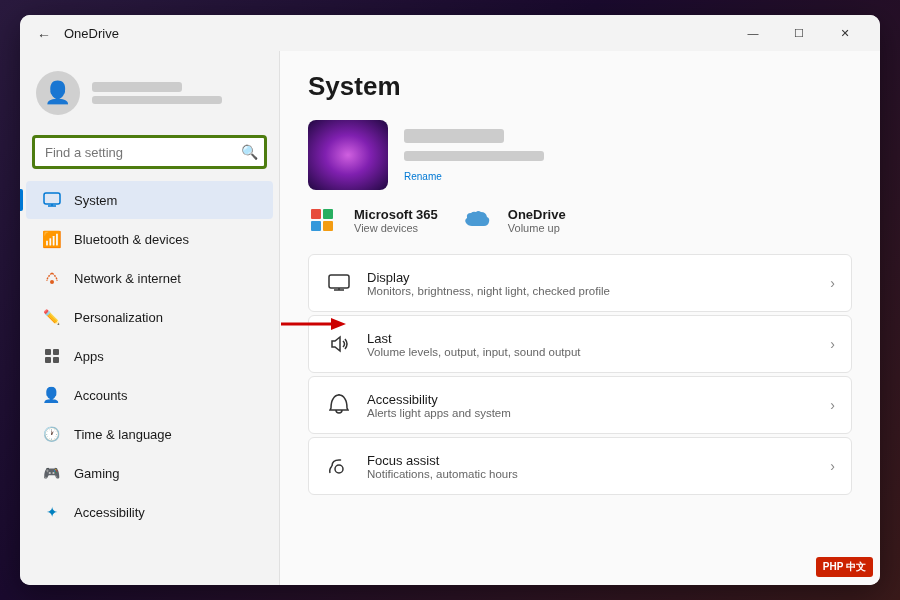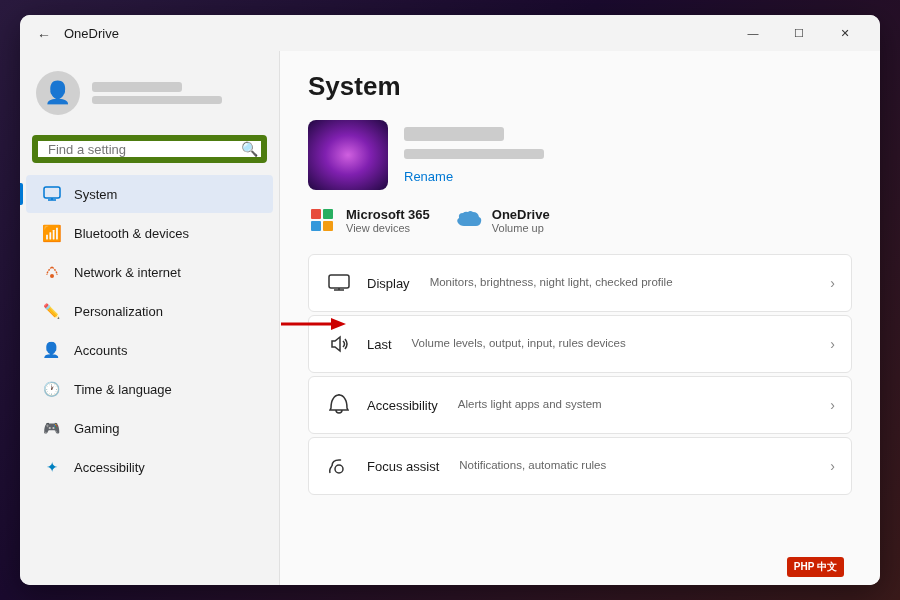--- a/index.html
+++ b/index.html
@@ -116,22 +116,22 @@
       border-radius: 3px;
       height: 8px;
       width: 130px;
     }
     .search-box {
       margin: 4px 12px 12px 12px;
       position: relative;
     }
     .search-input {
       width: 100%;
-      height: 28px;
-      border: 6px solid #4d7c0f;
+      height: 34px;
+      border: 3px solid #4d7c0f;
       border-radius: 4px;
       padding: 0 32px 0 10px;
       font-size: 13px;
       background: white;
       outline: none;
       color: #555;
     }
     .search-icon {
       position: absolute;
       right: 8px;
@@ -217,21 +217,21 @@
     }
     .profile-email-blur {
       background: #ccc;
       border-radius: 3px;
       height: 10px;
       width: 140px;
       margin-bottom: 6px;
     }
     .rename-link {
       color: #0078d4;
-      font-size: 13px;
+      font-size: 10px;
       cursor: pointer;
       font-weight: 400;
     }
     .services-row {
       display: flex;
       gap: 24px;
       margin-bottom: 20px;
     }
     .service-item {
       display: flex;
@@ -239,21 +239,21 @@
       gap: 10px;
     }
     .service-icon {
       width: 28px;
       height: 28px;
       display: flex;
       align-items: center;
       justify-content: center;
       flex-shrink: 0;
     }
-    .service-text { display: flex; flex-direction: column; }
+    .service-text { display: flex; flex-direction: column; margin-left: 8px; }
     .service-name { font-size: 13px; font-weight: 600; color: #1a1a1a; }
     .service-sub { font-size: 11px; color: #666; }
     
     .ms365-grid {
       display: grid;
       grid-template-columns: 1fr 1fr;
       gap: 2px;
       width: 22px;
       height: 22px;
     }
@@ -274,21 +274,21 @@
     .setting-row-icon {
       width: 28px;
       height: 28px;
       display: flex;
       align-items: center;
       justify-content: center;
       font-size: 18px;
       color: #444;
       flex-shrink: 0;
     }
-    .setting-row-text { display: flex; flex-direction: row; gap: 20px; }
+    .setting-row-text { display: flex; flex-direction: column; }
     .setting-row-title { font-size: 13px; font-weight: 500; color: #1a1a1a; }
     .setting-row-desc { font-size: 11.5px; color: #666; }
     .chevron { font-size: 14px; color: #888; }
     
     .php-badge {
       position: absolute;
       bottom: 8px;
       right: 12px;
       background: #cc0000;
       color: white;
@@ -359,20 +359,31 @@
                   <circle cx="9" cy="13" r="2" fill="#e06020"></circle>
                 </svg>
             </span>
             <span>Network &amp; internet</span>
           </div>
           <div class="nav-item">
             <span class="nav-icon" style="font-size:14px;">✏️</span>
             <span>Personalization</span>
           </div>
           <div class="nav-item">
+            <span class="nav-icon">
+              <svg width="18" height="18" viewBox="0 0 18 18">
+                  <rect x="2" y="2" width="6" height="6" rx="1" fill="#555"></rect>
+                  <rect x="10" y="2" width="6" height="6" rx="1" fill="#555"></rect>
+                  <rect x="2" y="10" width="6" height="6" rx="1" fill="#555"></rect>
+                  <rect x="10" y="10" width="6" height="6" rx="1" fill="#555"></rect>
+                </svg>
+            </span>
+            <span>Apps</span>
+          </div>
+          <div class="nav-item">
             <span class="nav-icon" style="font-size:15px; color:#0078d4;">👤</span>
             <span>Accounts</span>
           </div>
           <div class="nav-item">
             <span class="nav-icon" style="font-size:14px;">🕐</span>
             <span>Time &amp; language</span>
           </div>
           <div class="nav-item">
             <span class="nav-icon" style="font-size:14px;">🎮</span>
             <span>Gaming</span>
@@ -452,21 +463,21 @@
             <div class="setting-row-left">
               <div class="setting-row-icon">
                 <svg width="22" height="20" viewBox="0 0 22 20">
                     <polygon points="4,7 4,13 7,13 12,17 12,3 7,7" fill="none" stroke="#333" stroke-width="1.5"></polygon>
                     <path d="M15 7 Q18 10 15 13" fill="none" stroke="#333" stroke-width="1.5"></path>
                     <path d="M17 5 Q21 10 17 15" fill="none" stroke="#333" stroke-width="1.5"></path>
                   </svg>
               </div>
               <div class="setting-row-text">
                 <span class="setting-row-title">Last</span>
-                <span class="setting-row-desc">Volume levels, output, input, rules devices</span>
+                <span class="setting-row-desc">Volume levels, output, input, sound output</span>
               </div>
             </div>
             <span class="chevron">›</span>
           </div>
 
           <div class="setting-row">
             <div class="setting-row-left">
               <div class="setting-row-icon">
                 <svg width="20" height="22" viewBox="0 0 20 22">
                     <path d="M10 1 Q14 1 16 5 Q18 8 18 14 L19 16 L1 16 L2 14 Q2 8 4 5 Q6 1 10 1" fill="none" stroke="#333" stroke-width="1.5"></path>
@@ -486,31 +497,31 @@
             <div class="setting-row-left">
               <div class="setting-row-icon">
                 <svg width="22" height="22" viewBox="0 0 22 22">
                     <path d="M4 11 Q4 5 11 5 Q14 5 11 5" fill="none" stroke="#333" stroke-width="1.5"></path>
                     <path d="M2 18 Q1 14 4 11" fill="none" stroke="#333" stroke-width="1.5"></path>
                     <circle cx="11" cy="14" r="4" fill="none" stroke="#333" stroke-width="1.5"></circle>
                   </svg>
               </div>
               <div class="setting-row-text">
                 <span class="setting-row-title">Focus assist</span>
-                <span class="setting-row-desc">Notifications, automatic rules</span>
+                <span class="setting-row-desc">Notifications, automatic hours</span>
               </div>
             </div>
             <span class="chevron">›</span>
           </div>
         </div>
       </div>
     </div>
   </div>
 
   <div style="position:absolute; left:256px; top:298px; pointer-events:none;">
     <svg width="70" height="22" viewBox="0 0 70 22">
       <line x1="5" y1="11" x2="55" y2="11" stroke="#cc0000" stroke-width="3"></line>
       <polygon points="55,5 70,11 55,17" fill="#cc0000"></polygon>
     </svg>
   </div>
 
-  <div class="php-badge" style="position:absolute; bottom:8px; right:36px; background:#cc2200; color:white; font-size:10px; font-weight:700; padding:3px 7px; border-radius:3px;">PHP 中文</div>
+  <div class="php-badge" style="position:absolute; bottom:8px; right:7px; background:#cc2200; color:white; font-size:10px; font-weight:700; padding:3px 7px; border-radius:3px;">PHP 中文</div>
 </div>
 
 </body></html>

